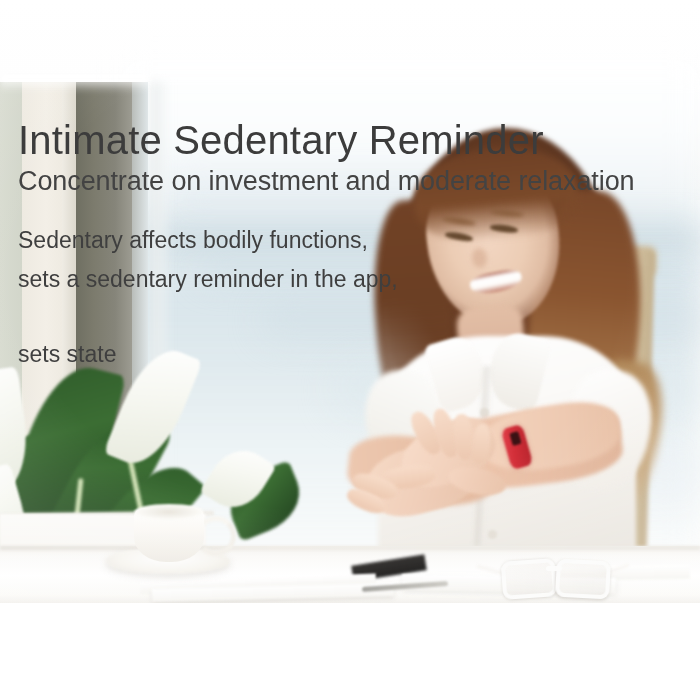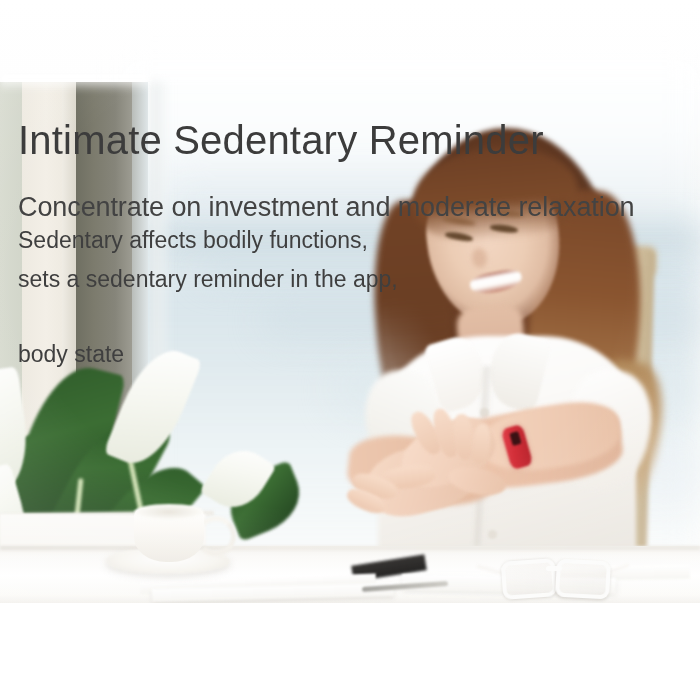--- a/index.html
+++ b/index.html
@@ -396,21 +396,21 @@
   
   #textblock{position:absolute;left:0;top:0;width:700px;height:603px;}
   .title{
     position:absolute;left:18px;top:119px;
     font-size:40px;font-weight:400;letter-spacing:.2px;
     color:#3c3c3c;line-height:1.06;white-space:nowrap;
   }
   .subtitle{
     position:absolute;left:18px;top:167px;
     font-size:27px;font-weight:400;letter-spacing:-.1px;
-    color:#434343;line-height:1.08;white-space:nowrap;margin-top:26px;
+    color:#434343;line-height:1.08;white-space:nowrap;
   }
   .body-line{
     position:absolute;left:18px;
     font-size:23px;font-weight:400;color:#3f3f3f;
     line-height:1.0;white-space:nowrap;
   }
   .bl0{top:229px;}
   .bl1{top:268px;}
   .bl2{top:307px;}
   .bl3{top:343px;}
@@ -534,19 +534,19 @@
       <div class="bridge"></div>
     </div>
 
     <div class="veil"></div>
 
     <div id="textblock">
       <div class="title">Intimate Sedentary Reminder</div>
       <div class="subtitle">Concentrate on investment and moderate relaxation</div>
       <div class="body-line bl0">Sedentary affects bodily functions,</div>
       <div class="body-line bl1">sets a sedentary reminder in the app,</div>
-      <div class="body-line bl3">body state</div>
+      <div class="body-line bl3">sets state</div>
     </div>
 
   </div>
 
   <div class="bottom-plate"></div>
 </div>
 
 </body></html>

